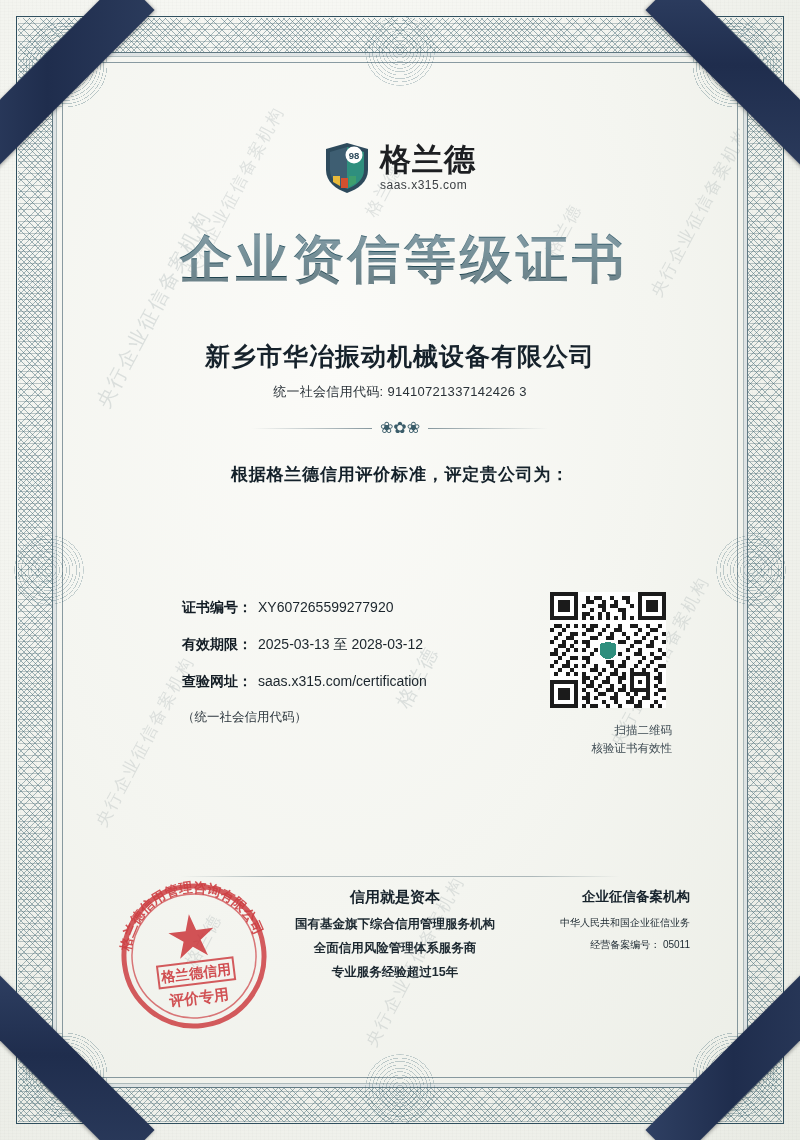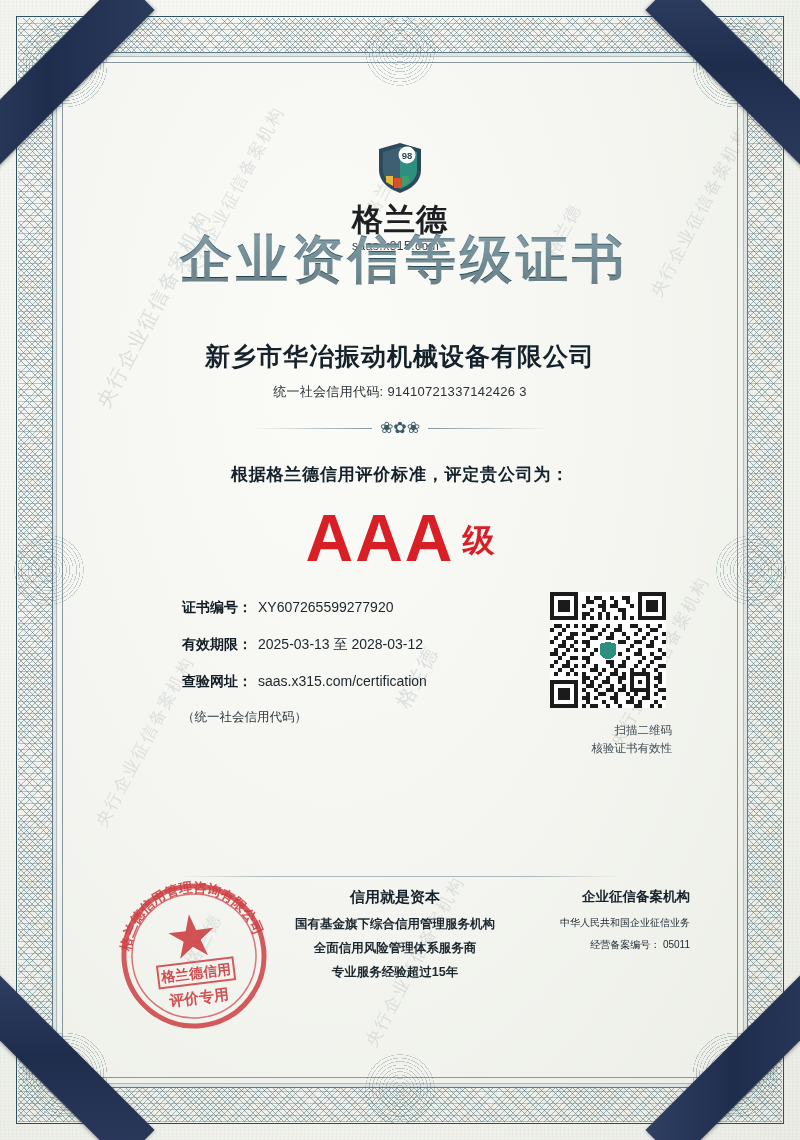--- a/index.html
+++ b/index.html
@@ -141,21 +141,20 @@
   }
 
   
   .logo-row {
     position: absolute;
     left: 0; right: 0; top: 72px;
     display: flex;
     justify-content: center;
     align-items: center;
     gap: 10px;
-    flex-direction: column;
   }
   .logo-shield {
     width: 46px; height: 52px;
     position: relative;
   }
   .logo-shield svg { display: block; }
   .logo-text-wrap { display: flex; flex-direction: column; align-items: flex-start; }
   .logo-brand {
     font-size: 31px;
     font-weight: 700;
@@ -441,23 +440,20 @@
     <div class="credit-code">统一社会信用代码: 91410721337142426 3</div>
 
     <div class="divider">
       <div class="line"></div>
       <div class="orn">❀✿❀</div>
       <div class="line right"></div>
     </div>
 
     <div class="statement">根据格兰德信用评价标准，评定贵公司为：</div>
 
-    <div class="grade">
-      <span class="grade-aaa">AAA</span><span class="grade-suffix">级</span>
-    </div>
 
     <div class="details">
       <div class="detail-row">
         <span class="detail-label">证书编号：</span>
         <span class="detail-value">XY607265599277920</span>
       </div>
       <div class="detail-row">
         <span class="detail-label">有效期限：</span>
         <span class="detail-value">2025-03-13 至 2028-03-12</span>
       </div>

